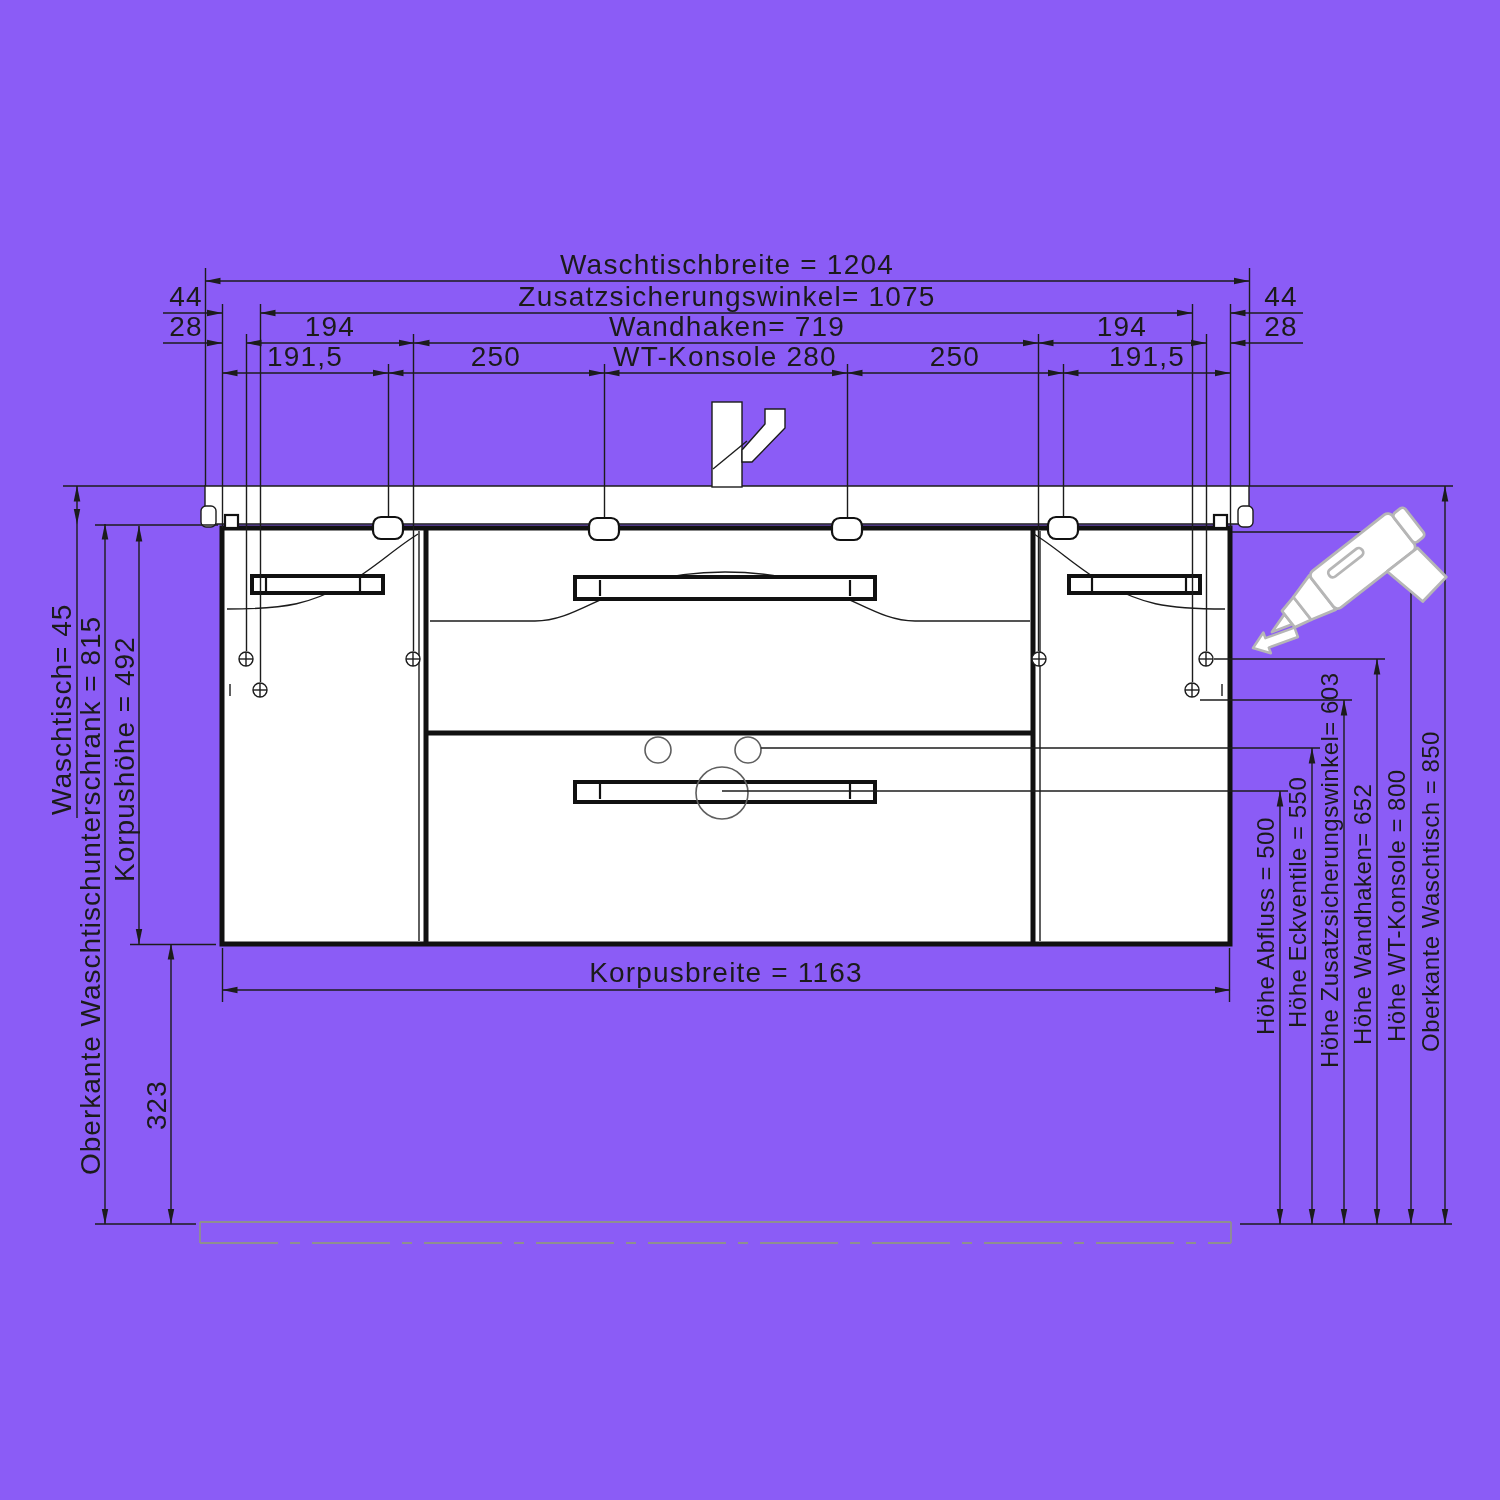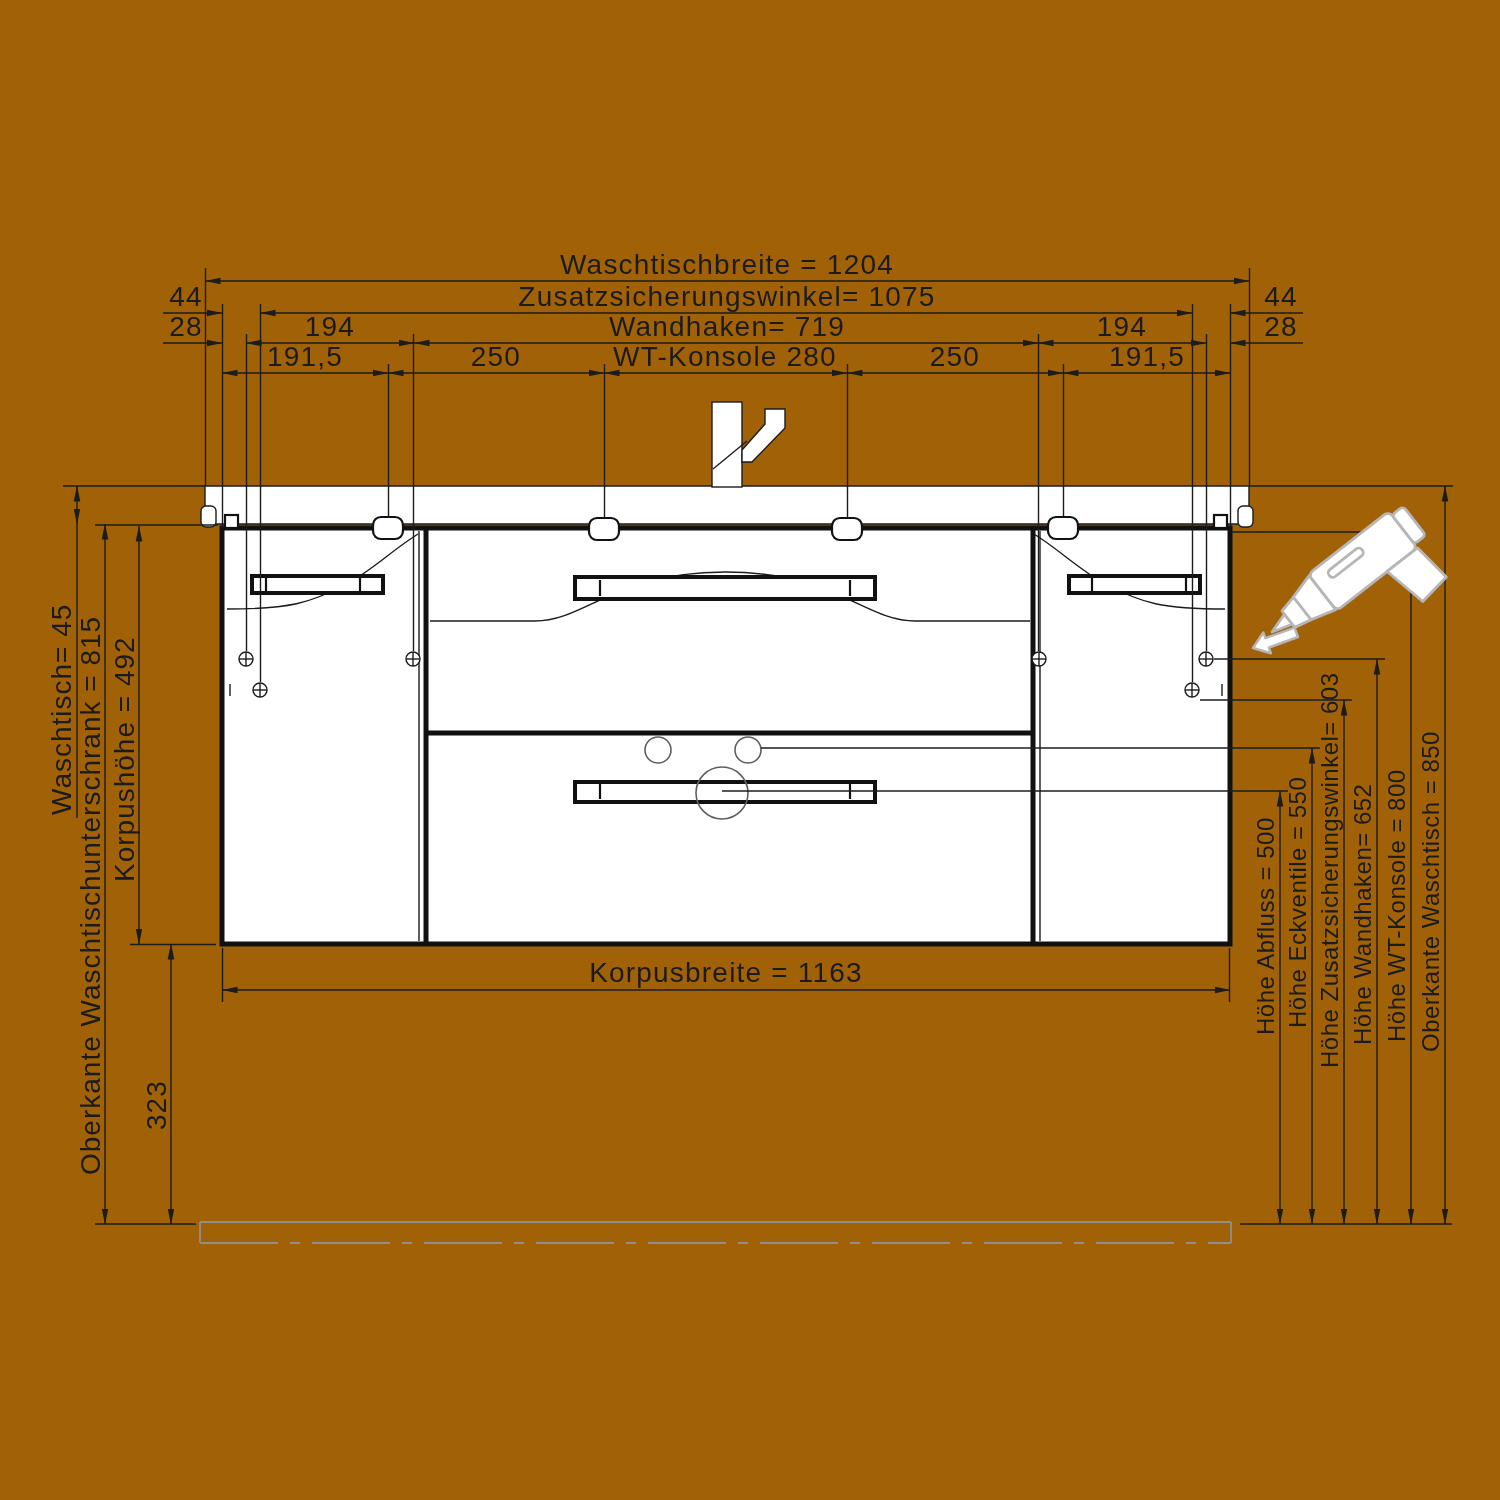--- a/index.html
+++ b/index.html
@@ -1,16 +1,16 @@
 <!DOCTYPE html>
 <html><head>
 <meta charset="utf-8">
 <style>
   html,body { margin:0; padding:0; background:#ffffff; }
-  .page { width:1500px; height:1500px; background:#a16207; position:relative; overflow:hidden; }
+  .page { width:1500px; height:1500px; background:#8b5cf6; position:relative; overflow:hidden; }
   svg { display:block; }
   .txt  { font-family:"Liberation Sans",sans-serif; font-size:28px; fill:#1b1b1b; letter-spacing:1.2px; }
   .txtv { font-family:"Liberation Sans",sans-serif; font-size:28px; fill:#1b1b1b; letter-spacing:1px; }
   .txtr { font-family:"Liberation Sans",sans-serif; font-size:24px; fill:#1b1b1b; letter-spacing:0.5px; }
   .ln   { stroke:#1c1c1c; stroke-width:1.4; fill:none; }
   .dim  { stroke:#1c1c1c; stroke-width:1.4; fill:none; }
   .med  { stroke:#111111; stroke-width:2.2; fill:none; }
   .thick{ stroke:#111111; stroke-width:5;   fill:none; }
   .wfill{ fill:#ffffff; }
   .gray { stroke:#b6b6b6; fill:#ffffff; stroke-linejoin:round; }

